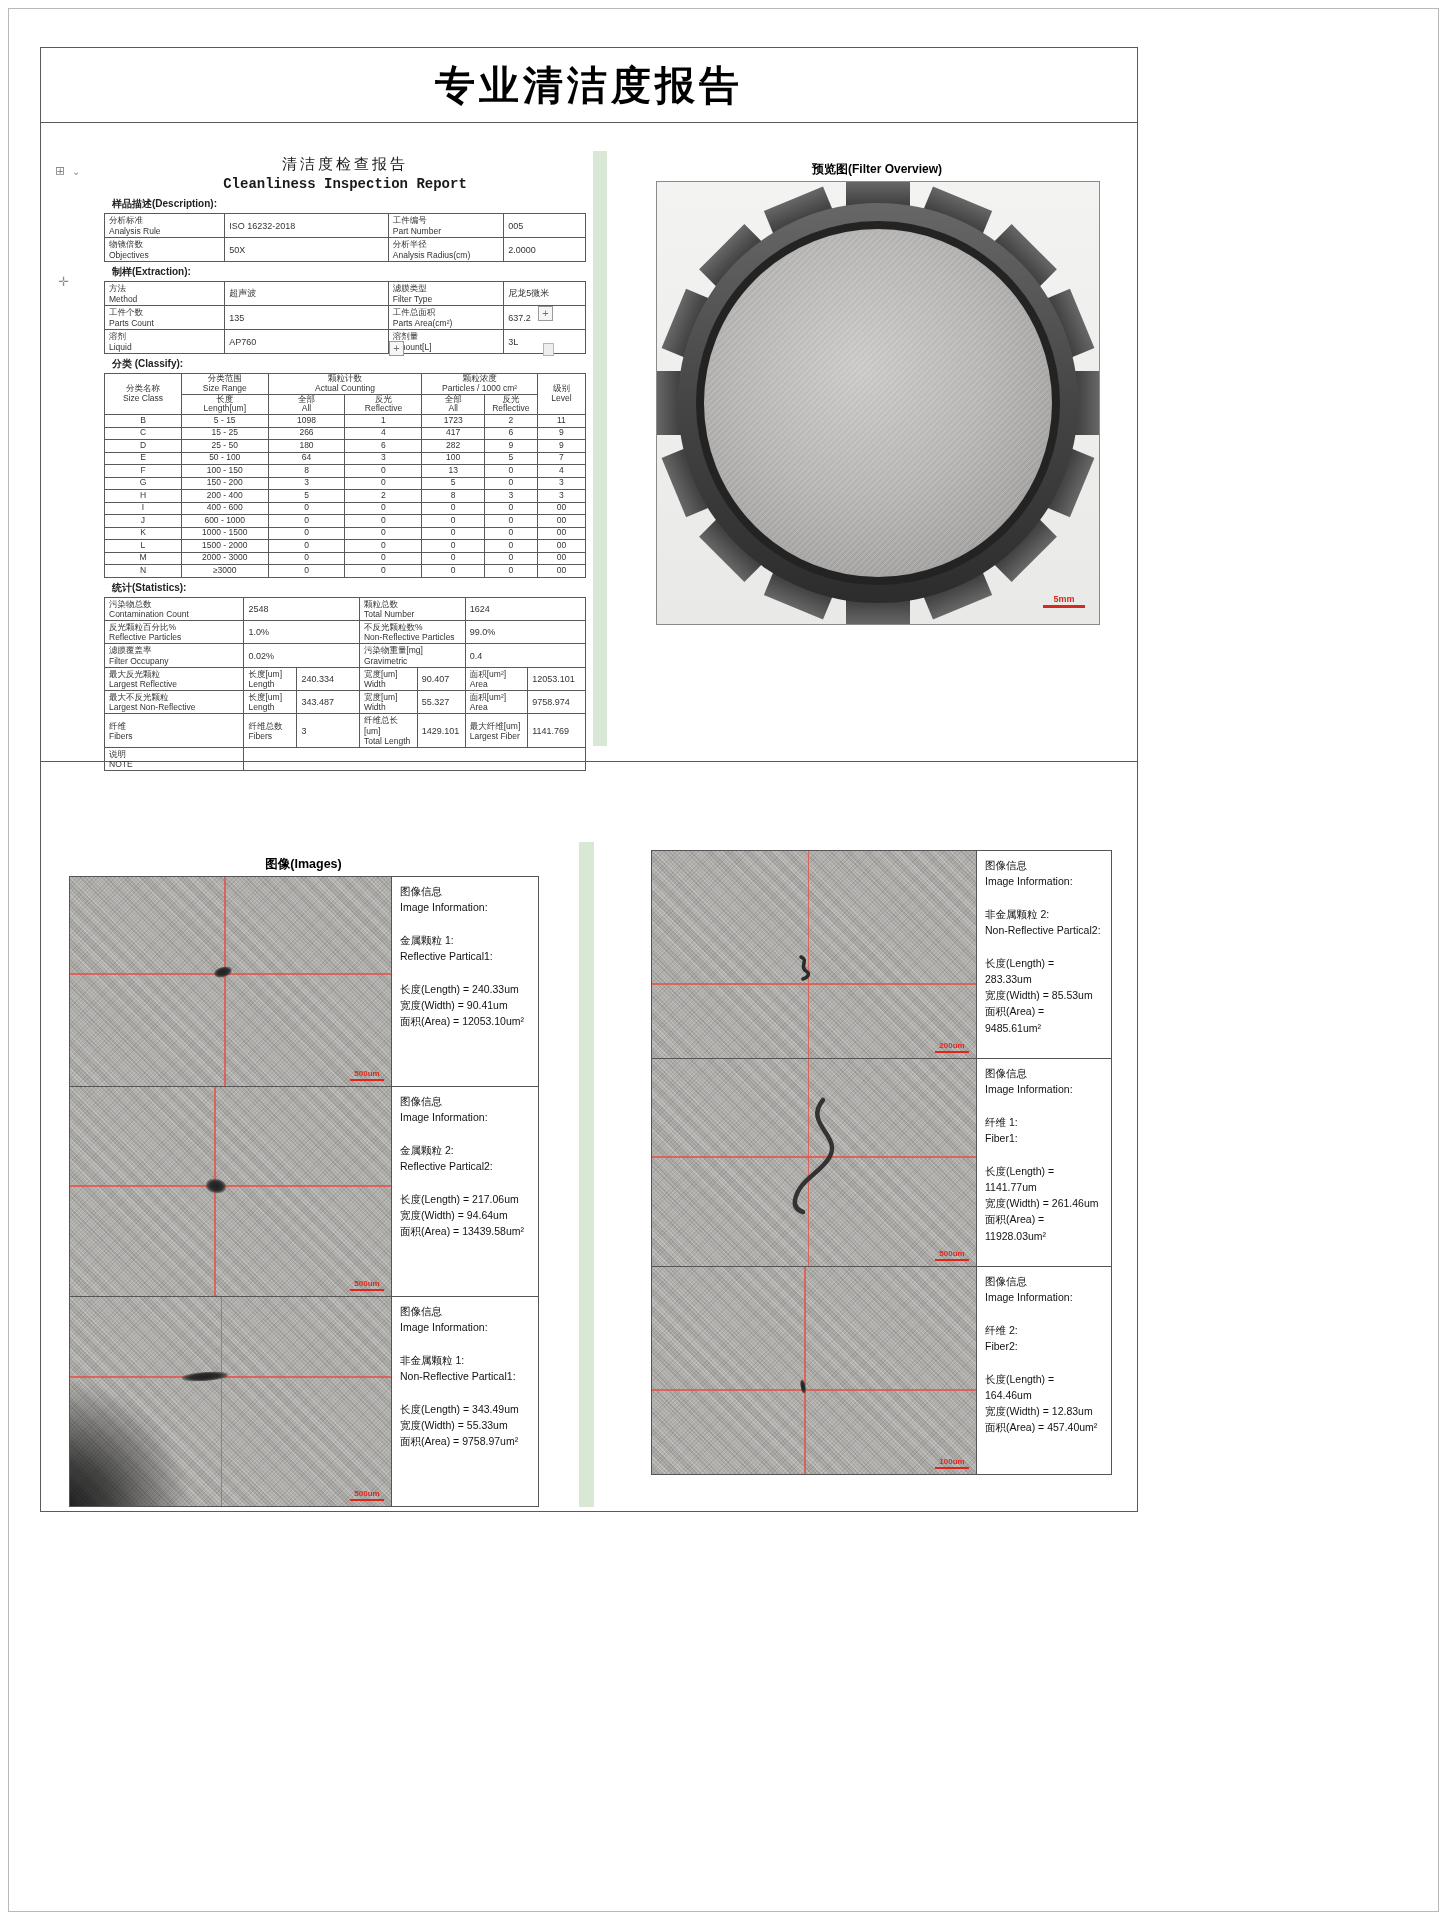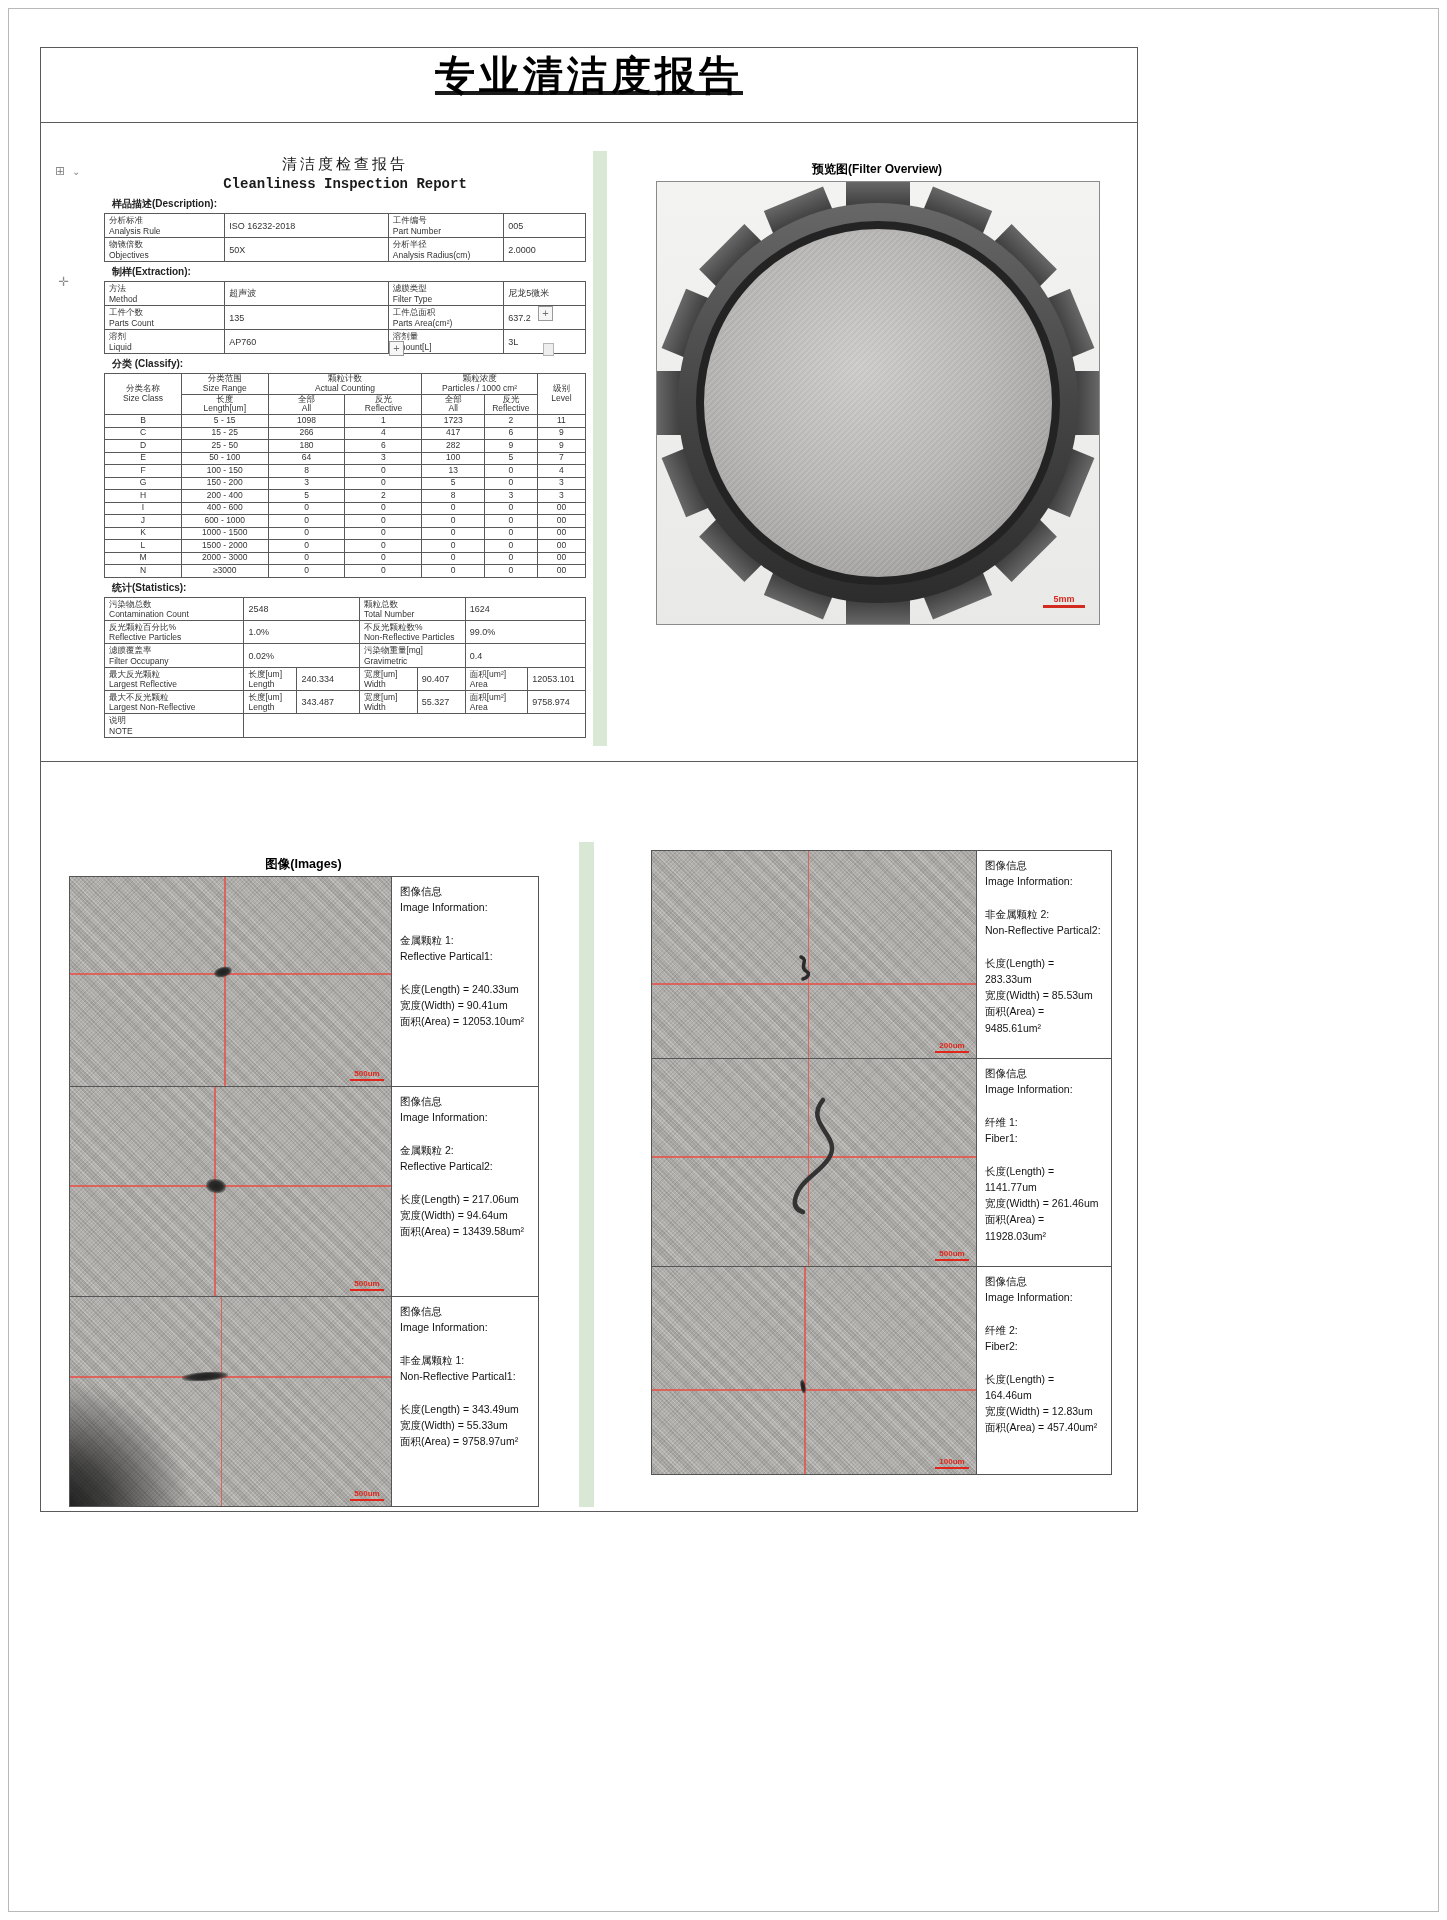--- a/index.html
+++ b/index.html
@@ -4,21 +4,21 @@
 <style>
   html,body { margin:0; padding:0; background:#fff; }
   body { width:1447px; height:1920px; position:relative;
          font-family:"Liberation Sans","DejaVu Sans",sans-serif; color:#1a1a1a; }
   .outer-frame { position:absolute; left:8px; top:8px; width:1429px; height:1902px;
                  border:1px solid #b8b8b8; }
   .main-box { position:absolute; left:40px; top:47px; width:1096px; height:1463px;
               border:1px solid #5a5a5a; background:#fff; }
   
   .title-bar { position:absolute; left:0; top:0; width:100%; height:74px;
-               border-bottom:1px solid #5a5a5a; display:flex; justify-content:center;text-decoration:underline; }
+               border-bottom:1px solid #5a5a5a; display:flex; align-items:center; justify-content:center; }
   .title-bar h1 { margin:0; font-family:"Liberation Serif","DejaVu Serif",serif;
                   font-size:40px; font-weight:bold; letter-spacing:4px; color:#000; }
   
   .top-sec { position:absolute; left:0; top:75px; width:100%; height:638px;
              border-bottom:1px solid #5a5a5a; }
   .bot-sec { position:absolute; left:0; top:714px; width:100%; height:749px; }
   .green-strip { position:absolute; background:#d9e8d4; }
   
   .w-icon { position:absolute; color:#8a8a8a; font-size:12px; line-height:1; }
   .plus-box { position:absolute; width:13px; height:13px; border:1px solid #9a9a9a; background:#f6f6f6;
@@ -439,20 +439,41 @@
                 <div>Width</div>
               </td>
           <td class="sv">55.327</td>
           <td class="lbl">
                 <div>面积[um²]</div>
                 <div>Area</div>
               </td>
           <td class="sv">9758.974</td>
         </tr>
         <tr>
+          <td class="lbl">
+                <div>纤维</div>
+                <div>Fibers</div>
+              </td>
+          <td class="lbl">
+                <div>纤维总数</div>
+                <div>Fibers</div>
+              </td>
+          <td class="sv">3</td>
+          <td class="lbl">
+                <div>纤维总长[um]</div>
+                <div>Total Length</div>
+              </td>
+          <td class="sv">1429.101</td>
+          <td class="lbl">
+                <div>最大纤维[um]</div>
+                <div>Largest Fiber</div>
+              </td>
+          <td class="sv">1141.769</td>
+        </tr>
+        <tr>
           <td class="lbl" style="height:15px;">
                 <div>说明</div>
                 <div>NOTE</div>
               </td>
           <td class="sv" colspan="6"></td>
         </tr>
       </tbody>
         </table>
     </div>
 

